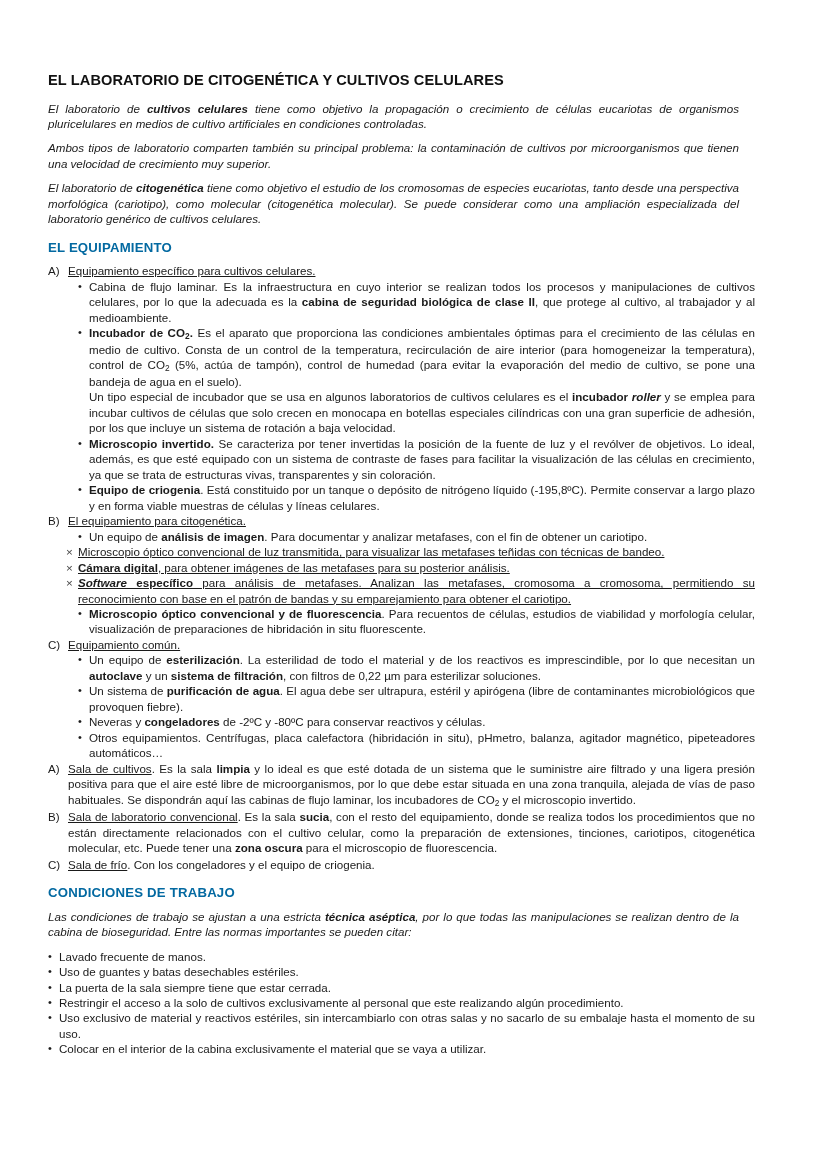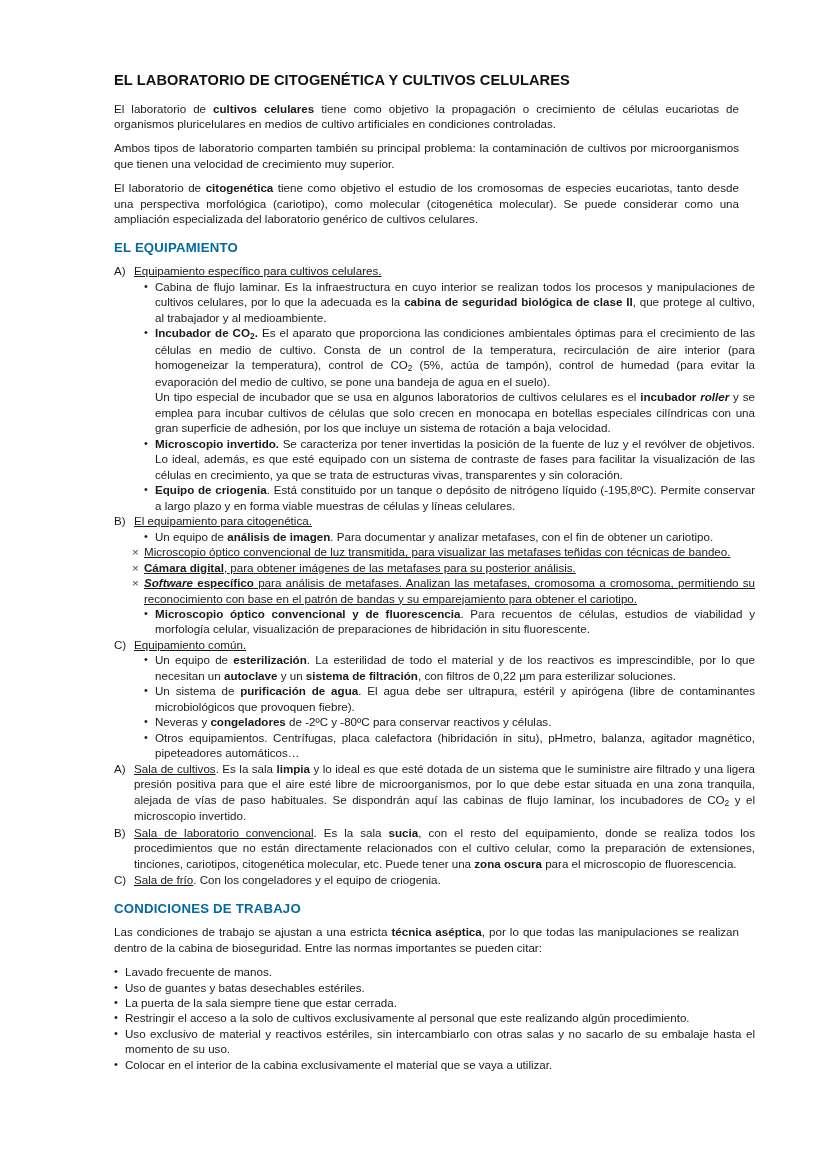--- a/index.html
+++ b/index.html
@@ -12,21 +12,21 @@
     width: 828px;
     height: 1171px;
     font-family: "Liberation Sans", sans-serif;
     color: #1a1a1a;
     -webkit-font-smoothing: antialiased;
   }
   .page {
     box-sizing: border-box;
     width: 828px;
     height: 1171px;
-    padding: 72px 73px 0 114px;
+    padding: 72px 73px 0 48px;
     position: relative;
   }
   
   .doc-title {
     font-size: 14.6px;
     font-weight: bold;
     color: #111111;
     letter-spacing: 0.1px;
     margin: 0 0 11px 0;
     line-height: 1.2;
@@ -39,20 +39,21 @@
     margin: 13px 0 7px 0;
     line-height: 1.25;
   }
   
   p.para {
     font-size: 11.6px;
     line-height: 1.335;
     margin: 0 16px 9px 0;
     text-align: justify;
     color: #1a1a1a;
+    font-style: italic;
   }
   p.para:last-child { margin-bottom: 0; }
 
   
   .lettered {
     display: flex;
     font-size: 11.6px;
     line-height: 1.335;
     margin: 0 0 1px 0;
   }

